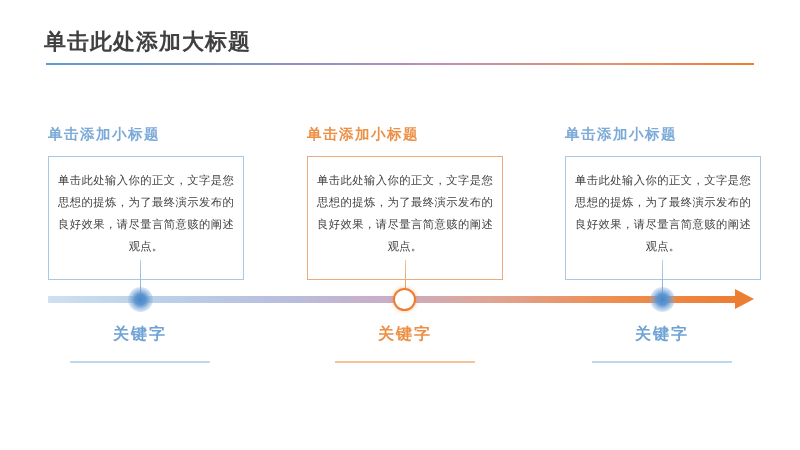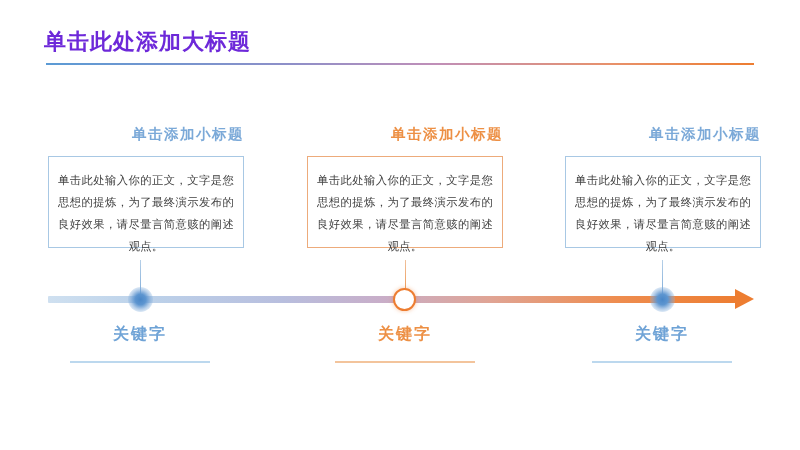--- a/index.html
+++ b/index.html
@@ -17,21 +17,21 @@
   }
 
   
   #slide-title {
     position: absolute;
     left: 44px;
     top: 27px;
     font-size: 22px;
     font-weight: bold;
     letter-spacing: 1px;
-    color: #6d28d9;
+    color: #404040;
     white-space: nowrap;
   }
   #title-rule {
     position: absolute;
     left: 46px;
     top: 63px;
     width: 708px;
     height: 2px;
     background: linear-gradient(to right, #5b9bd5 0%, #8f8fc8 35%, #c08fb8 55%, #e8916a 80%, #ed7d31 100%);
   }
@@ -40,34 +40,34 @@
   .column {
     position: absolute;
     top: 124px;
     width: 196px;
   }
   #column-1 { left: 48px; }
   #column-2 { left: 307px; }
   #column-3 { left: 565px; }
 
   .col-subtitle {
-    text-align: right;
+    text-align: left;
     font-size: 14.5px;
     font-weight: bold;
     letter-spacing: 1.5px;
     line-height: 20px;
     white-space: nowrap;
     margin-bottom: 12px;
   }
   .subtitle-blue   { color: #7ba9d8; }
   .subtitle-orange { color: #ed9045; }
 
   .col-box {
     box-sizing: border-box;
-    height: 92px;
+    height: 124px;
     padding: 12px 9px 0 9px;
     background: #ffffff;
   }
   .box-blue   { border: 1px solid #a8c8e4; }
   .box-orange { border: 1px solid #edab7b; }
 
   .col-body {
     font-size: 11.3px;
     line-height: 22px;
     color: #3f3f3f;

